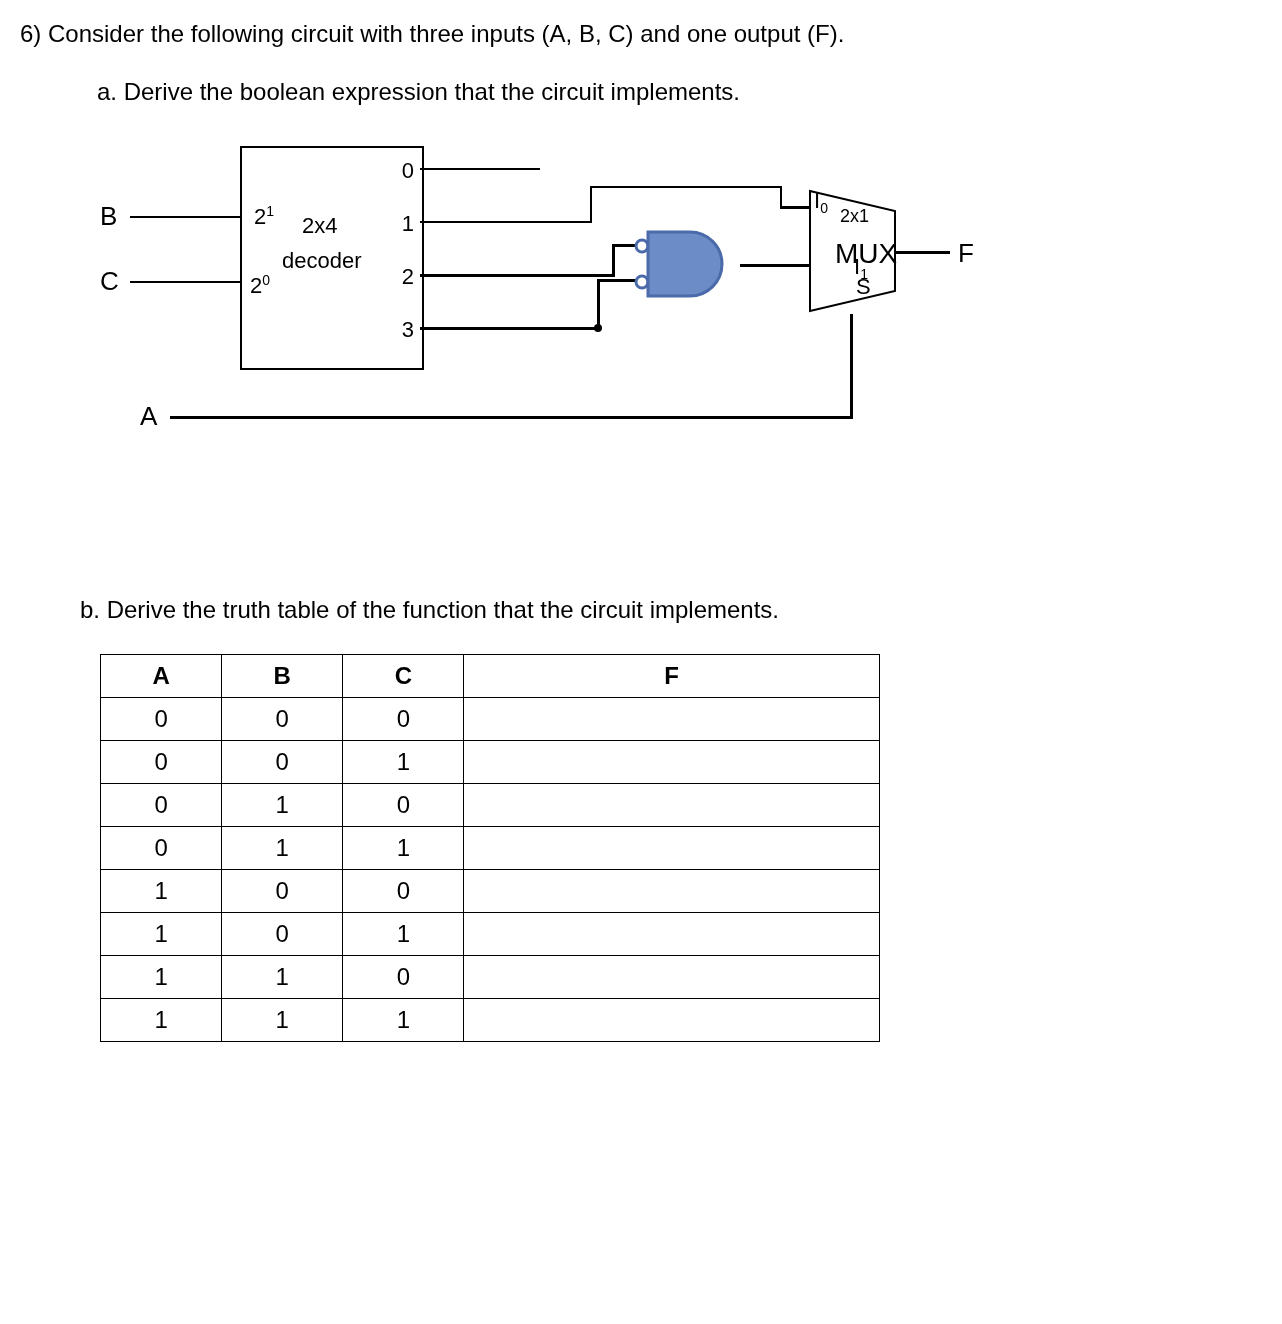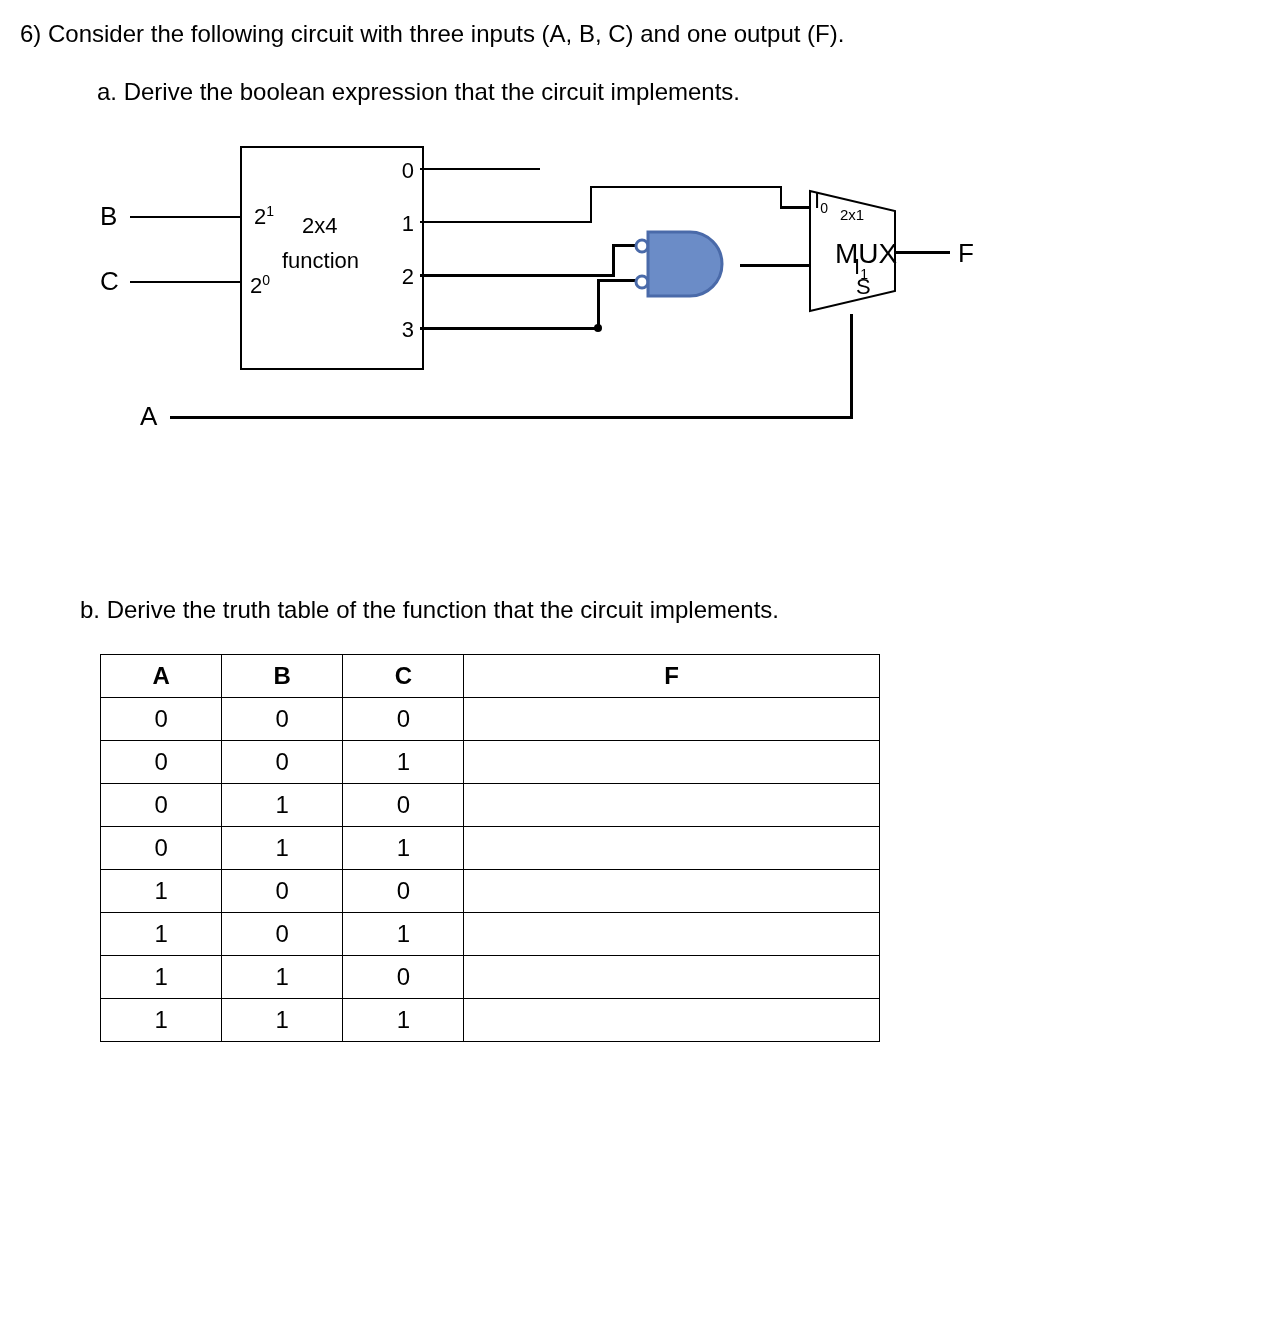--- a/index.html
+++ b/index.html
@@ -125,21 +125,21 @@
   <div class="line hline" style="left:30px;top:145px;width:110px;"></div>
 
   <div class="decoder-box">
     <span class="decoder-label" style="left:12px;top:55px;">
       <span>2</span><span class="sup">1</span>
     </span>
     <span class="decoder-label" style="left:8px;top:124px;">
       <span>2</span><span class="sup">0</span>
     </span>
     <span class="decoder-label" style="left:60px;top:65px;">2x4</span>
-    <span class="decoder-label" style="left:40px;top:100px;">function</span>
+    <span class="decoder-label" style="left:40px;top:100px;">decoder</span>
     <span class="decoder-label" style="right:8px;top:10px;">0</span>
     <span class="decoder-label" style="right:8px;top:63px;">1</span>
     <span class="decoder-label" style="right:8px;top:116px;">2</span>
     <span class="decoder-label" style="right:8px;top:169px;">3</span>
   </div>
 
   <div class="line hline" style="left:320px;top:32px;width:120px;"></div>
 
   <div class="line hline" style="left:320px;top:85px;width:170px;"></div>
   <div class="line vline" style="left:490px;top:50px;height:37px;"></div>
@@ -169,21 +169,21 @@
 
   <svg class="mux-svg" width="110" height="140" style="left:700px;top:45px;">
     <path d="M 10 10 L 95 30 L 95 110 L 10 130 Z" fill="#fff" stroke="#000" stroke-width="2"></path>
   </svg>
   <div class="label" style="left:714px;top:52px;font-size:22px;">
     <span>I</span><span class="sub">0</span>
   </div>
   <div class="label" style="left:714px;top:118px;font-size:22px;margin-left:40px;">
     <span>I</span><span class="sub">1</span>
   </div>
-  <div class="label" style="left:740px;top:70px;font-size:15px;">2x1</div>
+  <div class="label" style="left:740px;top:70px;font-size:18px;">2x1</div>
   <div class="label" style="left:735px;top:102px;font-size:28px;">MUX</div>
   <div class="label" style="left:756px;top:138px;font-size:22px;">S</div>
 
   <div class="line hline heavy" style="left:795px;top:115px;width:55px;"></div>
   <div class="label" style="left:858px;top:102px;">F</div>
 
   <div class="label" style="left:40px;top:265px;">A</div>
   <div class="line hline heavy" style="left:70px;top:280px;width:682px;"></div>
   <div class="line heavyv" style="left:750px;top:178px;height:105px;"></div>
 

